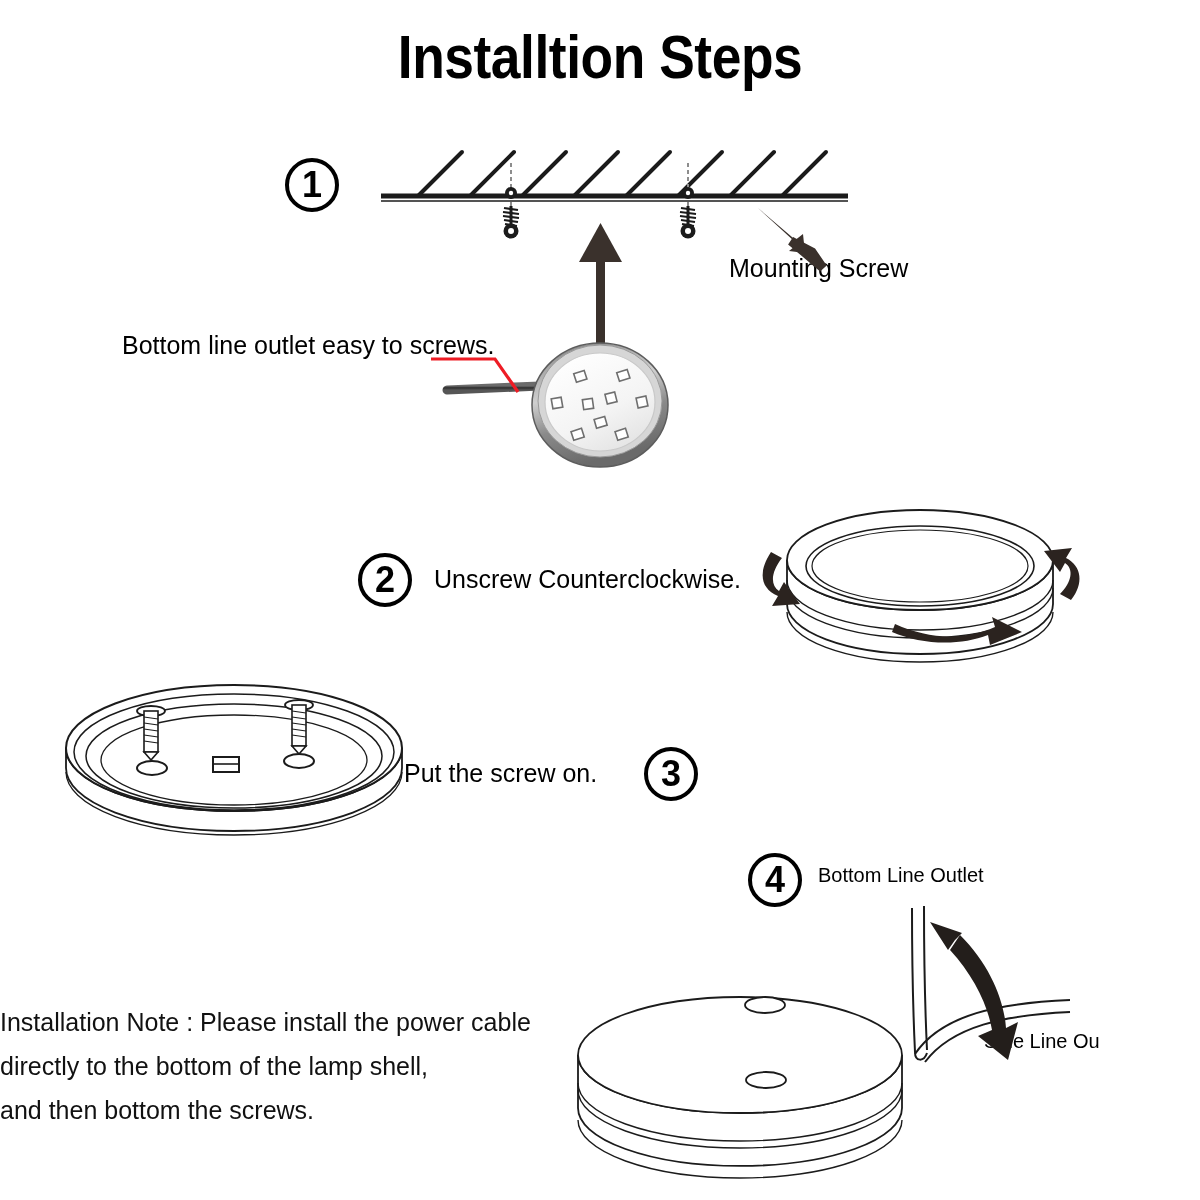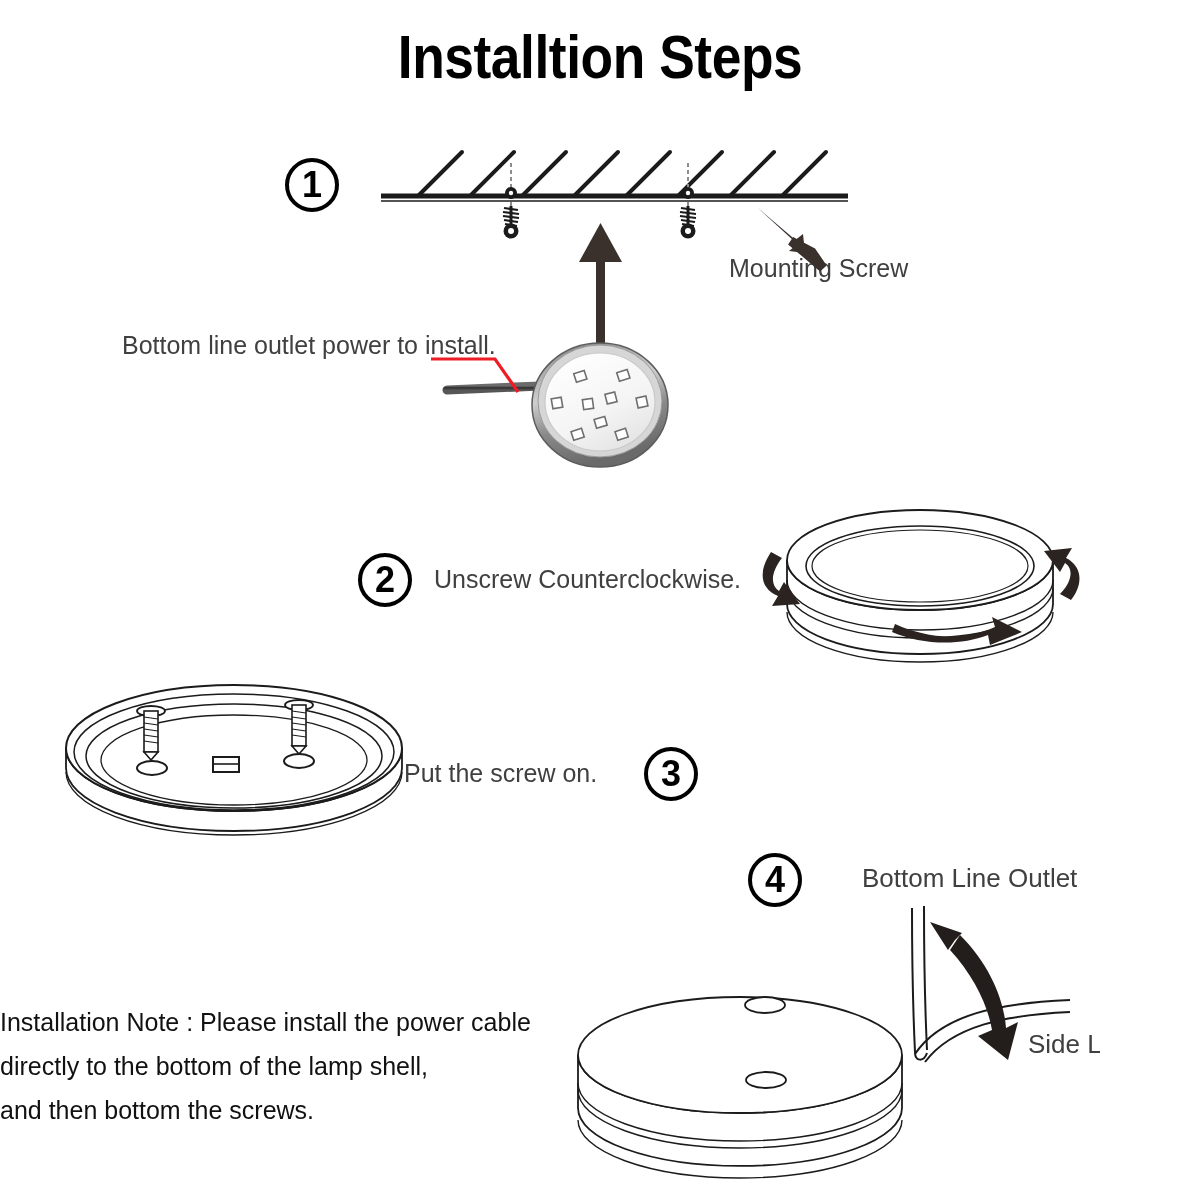--- a/index.html
+++ b/index.html
@@ -49,25 +49,25 @@
     font-weight: bold;
     font-size: 36px;
     line-height: 1;
     color: #000;
   }
   
   .lbl {
     position: absolute;
     font-family: "Liberation Sans", sans-serif;
     font-size: 25px;
-    color: #404040;
+    color: #000000;
     white-space: nowrap;
     line-height: 1.1;
   }
-  .lbl.big { font-size: 26px; margin-left: 44px; }
+  .lbl.big { font-size: 20px; }
   
   .note {
     position: absolute;
     left: 0px;
     top: 1000px;
     width: 570px;
     text-align: left;
     font-family: "Liberation Sans", sans-serif;
     font-size: 25px;
     line-height: 44px;
@@ -102,21 +102,21 @@
   <div class="badge" style="left:644px; top:747px;">
     <span>3</span>
   </div>
 
   <div class="badge" style="left:748px; top:853px;">
     <span>4</span>
   </div>
 
   <div class="lbl" style="left:729px; top:255px;">Mounting Screw</div>
 
-  <div class="lbl" style="left:122px; top:332px;">Bottom line outlet power to install.</div>
+  <div class="lbl" style="left:122px; top:332px;">Bottom line outlet easy to screws.</div>
 
   <div class="lbl" style="left:424px; top:566px;margin-left:10px;">Unscrew Counterclockwise.</div>
 
   <div class="lbl" style="left:404px; top:760px;">Put the screw on.</div>
 
   <div class="lbl big" style="left:818px; top:864px;">Bottom Line Outlet</div>
 
   <div class="lbl big" style="left:984px; top:1030px;">Side Line Outlet</div>
 
   <div class="note">

